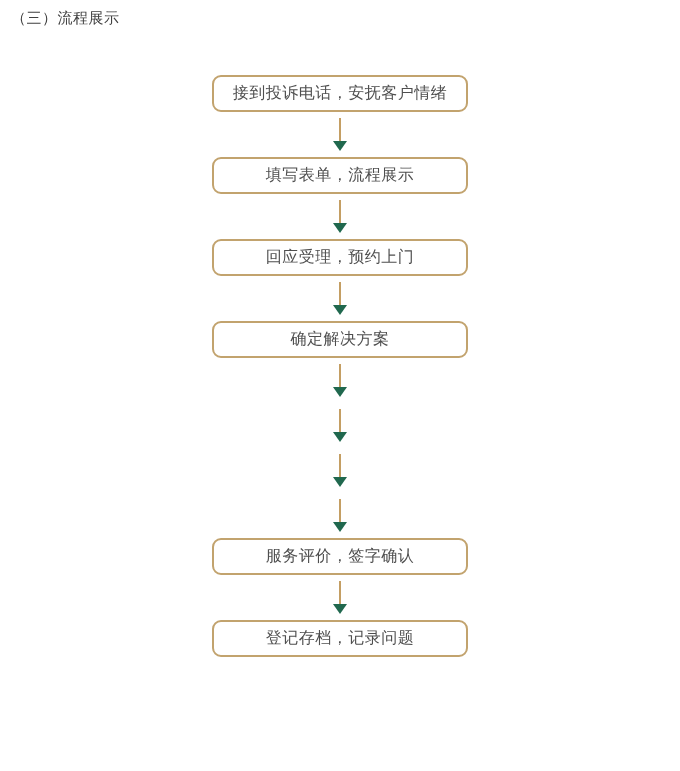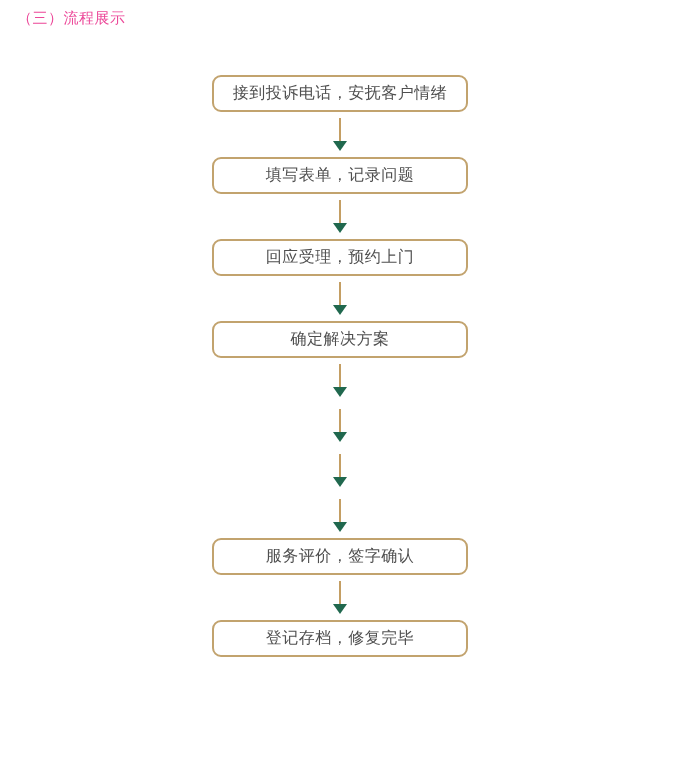--- a/index.html
+++ b/index.html
@@ -10,25 +10,25 @@
   }
   .page {
     position: relative;
     width: 680px;
     height: 771px;
     background: #ffffff;
     overflow: hidden;
   }
   .page-title {
     position: absolute;
-    left: 17px;
+    left: 11px;
     top: 8px;
     font-size: 15px;
     line-height: 20px;
-    color: #ec4899;
+    color: #404040;
     letter-spacing: 0.5px;
   }
   .flow {
     position: absolute;
     top: 75px;
     left: 0;
     right: 0;
     display: flex;
     flex-direction: column;
     align-items: center;
@@ -80,21 +80,21 @@
     <div class="flow-box">
       <span>接到投诉电话，安抚客户情绪</span>
     </div>
 
     <div class="flow-arrow">
       <div class="arrow-shaft"></div>
       <div class="arrow-head"></div>
     </div>
 
     <div class="flow-box">
-      <span>填写表单，记录问题</span>
+      <span>填写表单，流程展示</span>
     </div>
 
     <div class="flow-arrow">
       <div class="arrow-shaft"></div>
       <div class="arrow-head"></div>
     </div>
 
     <div class="flow-box">
       <span>回应受理，预约上门</span>
     </div>
@@ -134,17 +134,17 @@
     <div class="flow-box">
       <span>服务评价，签字确认</span>
     </div>
 
     <div class="flow-arrow">
       <div class="arrow-shaft"></div>
       <div class="arrow-head"></div>
     </div>
 
     <div class="flow-box">
-      <span>登记存档，修复完毕</span>
+      <span>登记存档，记录问题</span>
     </div>
 
   </div>
 </div>
 
 </body></html>

